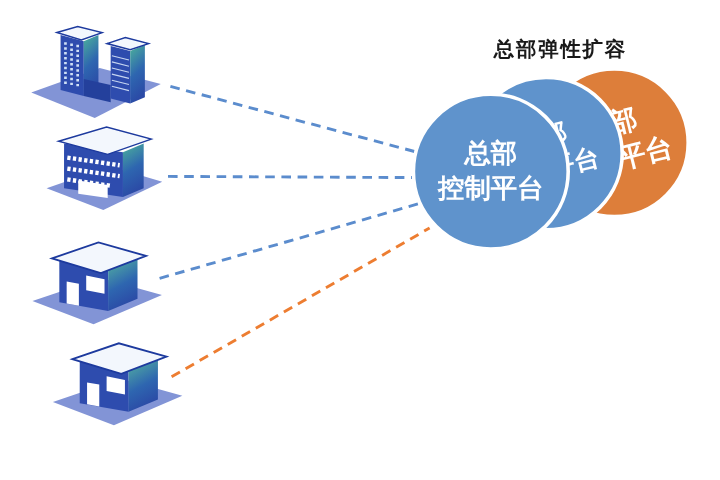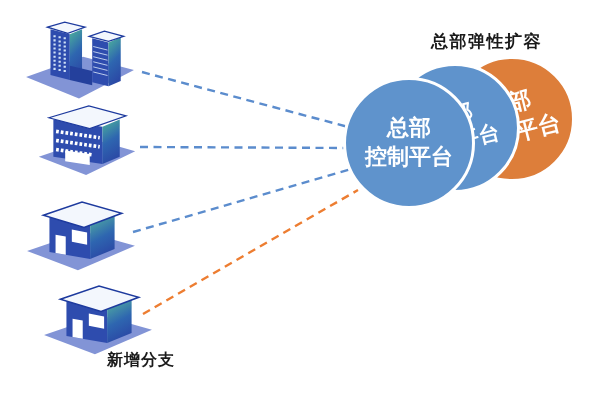--- a/index.html
+++ b/index.html
@@ -8,21 +8,21 @@
     font-family:"Liberation Sans","DejaVu Sans",sans-serif;
   }
   .links-layer{position:absolute;left:0;top:0;width:600px;height:400px;z-index:1;}
   .building{position:absolute;z-index:2;}
   .building svg{display:block;width:100%;height:auto;}
   .b1{left:24px;top:19px;width:112px;}
   .b2{left:37px;top:105px;width:100px;}
   .b3{left:25px;top:198px;width:112px;}
   .b4{left:42px;top:282px;width:112px;}
   .caption{
-    position:absolute;color:#1a1a1a;font-weight:700;text-align:right;z-index:5;
+    position:absolute;color:#1a1a1a;font-weight:700;text-align:center;z-index:5;
     white-space:nowrap;
   }
   .caption.title{left:392px;top:30px;width:150px;font-size:17px;letter-spacing:1.5px;}
   .caption.branch{left:55px;top:350px;width:120px;font-size:16px;letter-spacing:1px;}
   .platform{
     position:absolute;border-radius:50%;border:3px solid #ffffff;box-sizing:border-box;
     display:flex;align-items:center;justify-content:center;text-align:center;
     color:#ffffff;font-weight:700;
   }
   .platform .ptext{line-height:1.3;}
@@ -128,21 +128,20 @@
       <polygon points="2,52 58,33 108,47 52,71" fill="#8294d6"></polygon>
       <polygon points="24,19 24,53 64,60 64,26" fill="#2e4cae"></polygon>
       <polygon points="64,26 64,60 88,50 88,16" fill="url(#g4)"></polygon>
       <polygon points="18,17 56,4 95,15 58,29" fill="#f3f7fd" stroke="#1d3a9e" stroke-width="1.5"></polygon>
       <polygon points="30,36 30,54 40,55.8 40,37.8" fill="#ffffff"></polygon>
       <polygon points="46,31 46,43 61,46 61,34" fill="#ffffff"></polygon>
     </svg>
   </div>
 
   <div class="caption title">总部弹性扩容</div>
-  <div class="caption branch">新增分支</div>
 
   <div class="platform back" style="background: rgb(221, 126, 58);">
     <div class="ptext">
       <span>总部</span>
       <span>控制平台</span>
     </div>
   </div>
   <div class="platform mid" style="background: rgb(95, 147, 204);">
     <div class="ptext">
       <span>总部</span>

